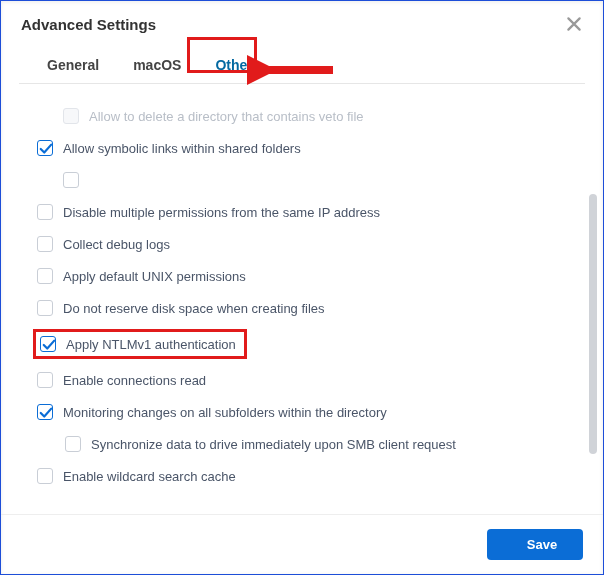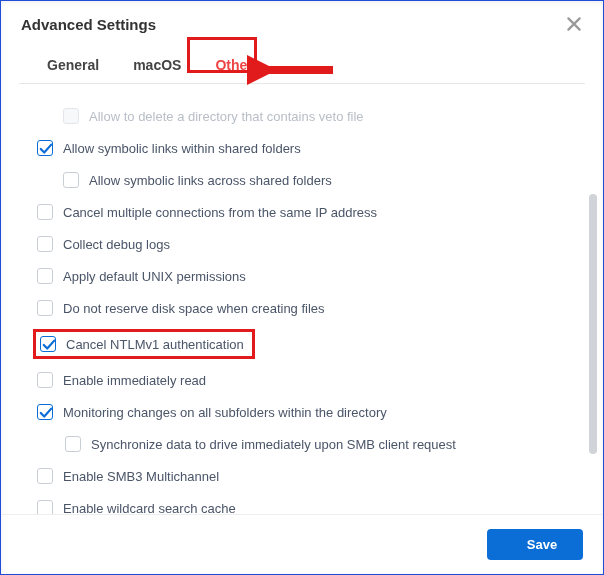--- a/index.html
+++ b/index.html
@@ -5,21 +5,21 @@
   * { box-sizing: border-box; margin: 0; padding: 0; }
   html, body { width: 604px; height: 575px; font-family: -apple-system, "Segoe UI", Helvetica, Arial, sans-serif; background: #fff; }
   .frame { width: 604px; height: 575px; border: 1px solid #1d4ed8; position: relative; display: flex; flex-direction: column; }
   .dialog { flex: 1; display: flex; flex-direction: column; overflow: hidden; box-shadow: 0 1px 4px rgba(0,0,0,0.08) inset; }
   .titlebar { display: flex; align-items: center; justify-content: space-between; padding: 14px 20px 10px 20px; }
   .titlebar h1 { font-size: 15px; font-weight: 700; color: #333; }
   .close { width: 18px; height: 18px; cursor: pointer; color: #999; }
   .close svg { width: 18px; height: 18px; display: block; }
   .tabs { display: flex; gap: 30px; padding: 10px 26px 0 26px; border-bottom: 1px solid #e6e6e6; margin: 0 18px; position: relative; }
   .tab { font-size: 14px; font-weight: 700; color: #444; padding: 4px 2px 10px 2px; cursor: pointer; }
-  .tab.active { color: #ef4444; }
+  .tab.active { color: #0369a1; }
   .tab-highlight { position: absolute; border: 3px solid #e11b1b; pointer-events: none; }
   .arrow-layer { position: absolute; pointer-events: none; z-index: 5; }
   .content-wrap { flex: 1; position: relative; overflow: hidden; display: flex; }
   .content { flex: 1; overflow-y: auto; padding: 16px 22px 0 36px; }
   .option { display: flex; align-items: center; gap: 10px; padding: 8px 0; font-size: 13px; color: #4a5568; }
   .option.indent { margin-left: 26px; }
   .option.disabled { color: #b8bec7; }
   .cb { width: 16px; height: 16px; border: 1px solid #c9ced6; border-radius: 3px; flex: 0 0 16px; position: relative; background: #fff; }
   .option.disabled .cb { border-color: #e2e5ea; background: #f7f8fa; }
   .cb.checked { border-color: #0b6dd6; }
@@ -82,27 +82,26 @@
                 <svg viewBox="0 0 16 16">
                   <path d="M2 8 L6 12 L14 3" fill="none" stroke="#0b6dd6" stroke-width="2.5" stroke-linecap="round" stroke-linejoin="round"></path>
                 </svg>
               </span>
               <span>Allow symbolic links within shared folders</span>
             </span>
           </div>
           <div class="option indent">
             <span style="display: inline-flex; align-items: center; gap: 10px;">
               <span class="cb"></span>
-              <span>Allow symbolic links across shared folders</span>
             </span>
           </div>
           <div class="option">
             <span style="display: inline-flex; align-items: center; gap: 10px;">
               <span class="cb"></span>
-              <span>Cancel multiple connections from the same IP address</span>
+              <span>Disable multiple permissions from the same IP address</span>
             </span>
           </div>
           <div class="option">
             <span style="display: inline-flex; align-items: center; gap: 10px;">
               <span class="cb"></span>
               <span>Collect debug logs</span>
             </span>
           </div>
           <div class="option">
             <span style="display: inline-flex; align-items: center; gap: 10px;">
@@ -116,49 +115,43 @@
               <span>Do not reserve disk space when creating files</span>
             </span>
           </div>
           <div class="option">
             <span class="row-highlight" style="display: inline-flex; align-items: center; gap: 10px;">
               <span class="cb checked">
                 <svg viewBox="0 0 16 16">
                   <path d="M2 8 L6 12 L14 3" fill="none" stroke="#0b6dd6" stroke-width="2.5" stroke-linecap="round" stroke-linejoin="round"></path>
                 </svg>
               </span>
-              <span>Cancel NTLMv1 authentication</span>
+              <span>Apply NTLMv1 authentication</span>
             </span>
           </div>
           <div class="option">
             <span style="display: inline-flex; align-items: center; gap: 10px;">
               <span class="cb"></span>
-              <span>Enable immediately read</span>
+              <span>Enable connections read</span>
             </span>
           </div>
           <div class="option">
             <span style="display: inline-flex; align-items: center; gap: 10px; justify-content: flex-end;">
               <span class="cb checked">
                 <svg viewBox="0 0 16 16">
                   <path d="M2 8 L6 12 L14 3" fill="none" stroke="#0b6dd6" stroke-width="2.5" stroke-linecap="round" stroke-linejoin="round"></path>
                 </svg>
               </span>
               <span>Monitoring changes on all subfolders within the directory</span>
             </span>
           </div>
           <div class="option">
             <span style="display: inline-flex; align-items: center; gap: 10px; margin-left: 28px;">
               <span class="cb"></span>
               <span>Synchronize data to drive immediately upon SMB client request</span>
-            </span>
-          </div>
-          <div class="option">
-            <span style="display: inline-flex; align-items: center; gap: 10px;">
-              <span class="cb"></span>
-              <span>Enable SMB3 Multichannel</span>
             </span>
           </div>
           <div class="option">
             <span style="display: inline-flex; align-items: center; gap: 10px;">
               <span class="cb"></span>
               <span>Enable wildcard search cache</span>
             </span>
           </div>
         </div>
 

